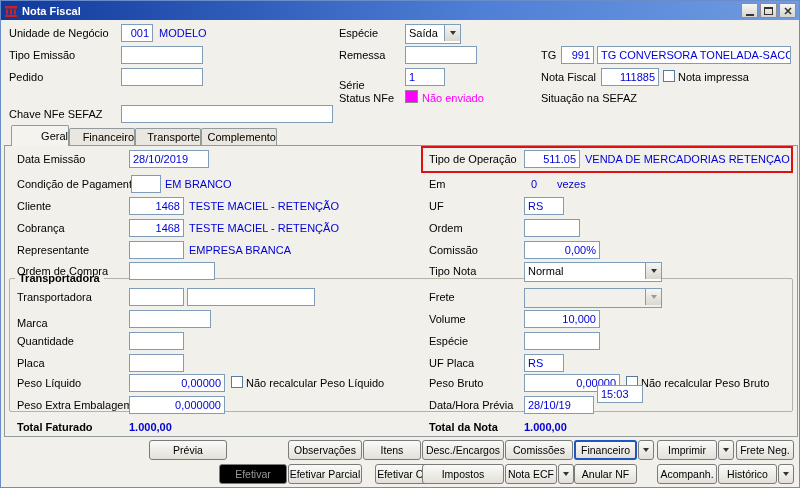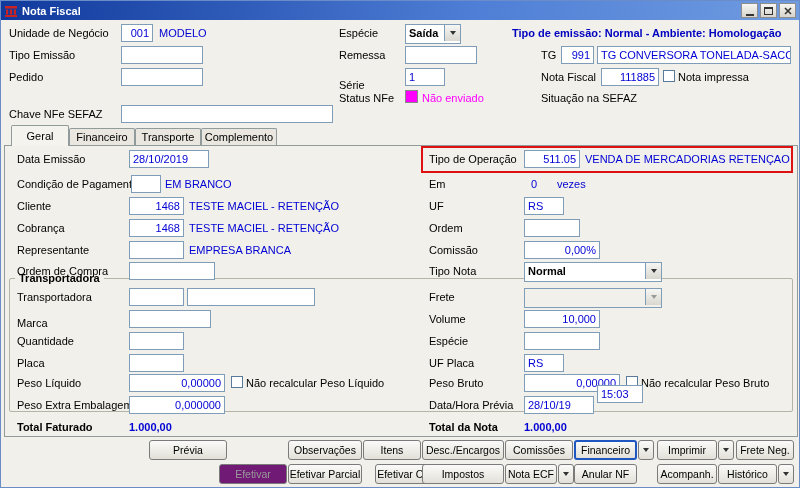--- a/index.html
+++ b/index.html
@@ -31,53 +31,53 @@
     white-space:nowrap; overflow:hidden;
   }
   .fld.num { text-align:right; }
   .blue-text { position:absolute; font-size:11px; color:var(--value-blue,#0000d4); white-space:nowrap; }
   .banner { position:absolute; font-size:11px; font-weight:bold; color:var(--banner-blue,#0000c0); white-space:nowrap; }
   .magenta-text { position:absolute; font-size:11px; color:var(--status-magenta,#ff00ff); white-space:nowrap; }
   .swatch { position:absolute; width:13px; height:13px; background:var(--status-magenta,#ff00ff); border:1px solid #888; }
 
   .combo {
     position:absolute; height:20px; background:#fff; border:1px solid #7f9db9;
-    font-size:11px; color:#000; padding:2px 18px 2px 3px; white-space:nowrap;font-weight:bold;
+    font-size:11px; color:#000; padding:2px 18px 2px 3px; white-space:nowrap;
   }
   .combo .cb-arrow {
     position:absolute; right:0; top:0; width:16px; height:16px;
     background:linear-gradient(#f6f6f4,#d9d7cf); border-left:1px solid #7f9db9;
     display:flex; align-items:center; justify-content:center;
   }
   .combo.disabled { background:#f1f0ea; }
   .arr { width:0; height:0; border-left:3px solid transparent; border-right:3px solid transparent; border-top:4px solid #333; }
   .combo.disabled .arr { border-top-color:#9a9a9a; }
 
   .checkbox { position:absolute; width:12px; height:12px; background:#fff; border:1px solid #5a7a9c; }
 
   .tab {
-    position:absolute; font-size:11px; text-align:center;
+    position:absolute; font-size:11px; text-align:right;
     border:1px solid #919b9c; border-bottom:none; border-radius:2px 2px 0 0;
     background:#e9e7df; color:#000; line-height:17px; height:18px; top:127px;
   }
   .tab.active { background:#f4f3ee; height:21px; top:124px; line-height:21px; z-index:3; font-weight:normal; }
   .panel { position:absolute; left:3px; top:144px; width:794px; height:292px; border:1px solid #919b9c; background:#f1f0ea; z-index:1; }
 
   .groupbox { position:absolute; border:1px solid #b5b3a8; border-radius:2px; z-index:2; }
   .groupbox-title { position:absolute; font-size:11px; font-weight:bold; background:#f1f0ea; padding:0 4px; z-index:3; }
 
   .redbox { position:absolute; border:2px solid var(--highlight-red,#dd1111); z-index:4; }
 
   .btn {
     position:absolute; height:20px;
     background:linear-gradient(#fafaf8,#e2e0d8); border:1px solid #7b7b7b; border-radius:3px;
     font-size:10.5px; color:#000; text-align:center; line-height:18px; white-space:nowrap; z-index:5;
   }
   .btn.focus { border:2px solid var(--focus-blue,#2056c0); line-height:16px; }
-  .btn.disabled { color:#9a9a9a; background:#701a75; }
+  .btn.disabled { color:#9a9a9a; background:#000000; }
   .btn .arr { margin:0 auto; }
   .btn.arrow-btn { display:flex; align-items:center; justify-content:center; }
 
   .z5 { z-index:5; }
 </style>
 </head>
 <body>
 
 <div id="win">
 
@@ -108,21 +108,20 @@
   <span class="lbl" style="left:8px; top:26px;">Unidade de Negócio</span>
   <div class="fld num" style="left:120px; top:23px; width:32px;">001</div>
   <span class="blue-text" style="left:158px; top:26px;">MODELO</span>
   <span class="lbl" style="left:338px; top:26px;">Espécie</span>
   <div class="combo" style="left:404px; top:23px; width:56px;">
     <span>Saída</span>
     <span class="cb-arrow">
         <span class="arr"></span>
       </span>
   </div>
-  <span class="banner" style="left:511px; top:26px;">Tipo de emissão: Normal - Ambiente: Homologação</span>
 
   <span class="lbl" style="left:8px; top:48px;">Tipo Emissão</span>
   <div class="fld" style="left:120px; top:45px; width:82px;"></div>
   <span class="lbl" style="left:338px; top:48px;">Remessa</span>
   <div class="fld" style="left:404px; top:45px; width:72px;"></div>
   <span class="lbl" style="left:540px; top:48px;">TG</span>
   <div class="fld num" style="left:560px; top:45px; width:33px;">991</div>
   <div class="fld" style="left:596px; top:45px; width:194px;">TG CONVERSORA TONELADA-SACO</div>
 
   <span class="lbl" style="left:8px; top:70px;">Pedido</span>

